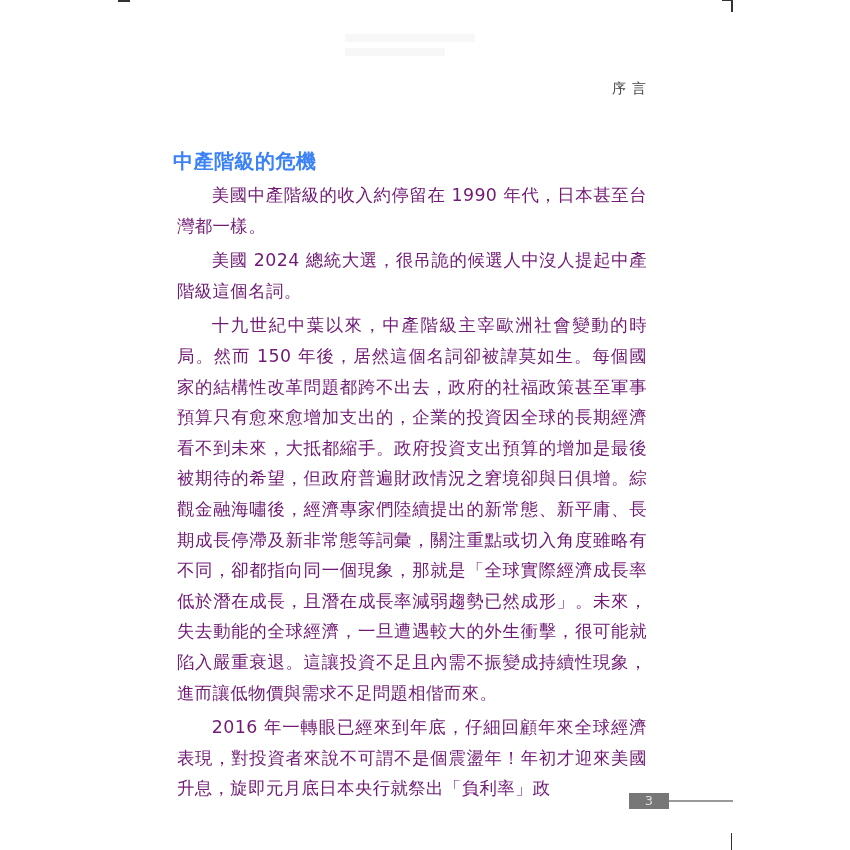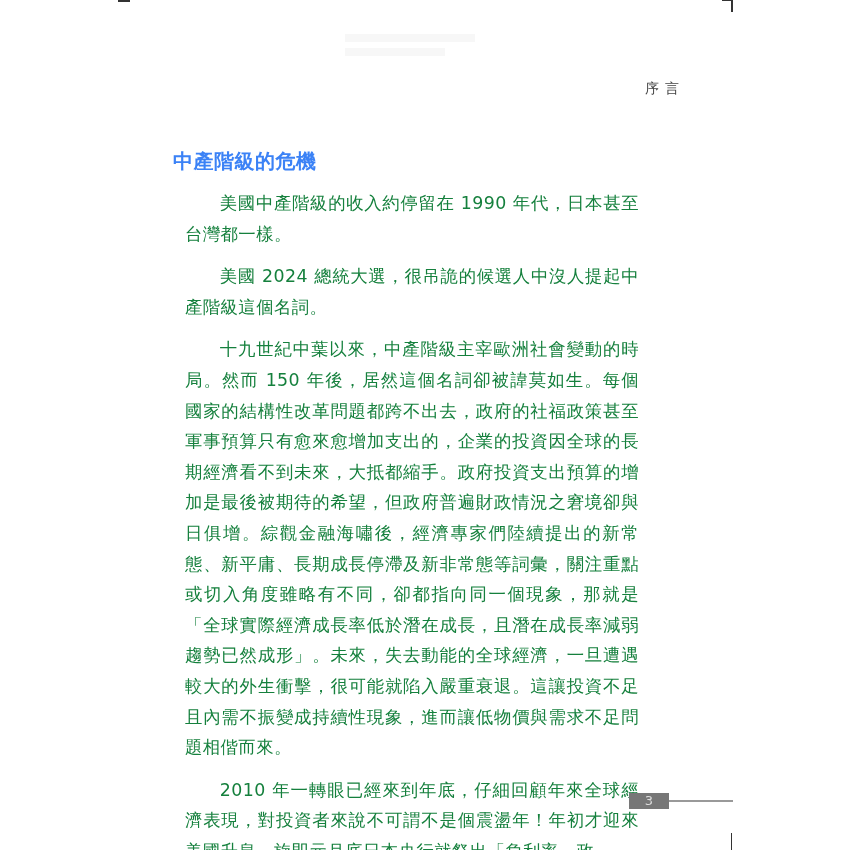--- a/index.html
+++ b/index.html
@@ -2,35 +2,35 @@
 <html><head>
 <meta charset="utf-8">
 <style>
   html, body { margin: 0; padding: 0; }
   body {
     width: 850px; height: 850px; background: #ffffff; position: relative; overflow: hidden;
     font-family: "DejaVu Sans", "Liberation Sans", sans-serif; color: #2a2a2a;
   }
   .crop { position: absolute; background: #333; }
   .header-title {
-    position: absolute; left: 612px; top: 80px; font-size: 14px; letter-spacing: 6px; color: #444; margin-left: 33px;
+    position: absolute; left: 612px; top: 80px; font-size: 14px; letter-spacing: 6px; color: #444;
   }
   .faint-header {
     position: absolute; left: 345px; top: 34px; width: 200px; height: 28px;
   }
   .faint-header span { display: block; height: 8px; background: #f7f7f7; margin-bottom: 6px; }
   .content {
     position: absolute; left: 173px; top: 146px; width: 478px;
   }
   .section-heading {
     font-size: 20px; font-weight: bold; color: #3b82f6; line-height: 30px; margin: 0; letter-spacing: 0.5px;
   }
   .para {
-    font-size: 17.4px; line-height: 30.6px; margin: 12px; text-indent: 2em; text-align: justify;
-    text-align-last: left; color: #15803d; letter-spacing: 0.4px;
+    font-size: 17.4px; line-height: 30.6px; margin: 4px; text-indent: 2em; text-align: justify;
+    text-align-last: left; color: #701a75; letter-spacing: 0.4px;
   }
   .footer {
     position: absolute; left: 629px; top: 793px; display: flex; align-items: center;
   }
   .page-box {
     width: 40px; height: 16px; background: #777; color: #ddd; font-size: 13px; text-align: center;
     line-height: 16px; font-family: "DejaVu Sans", sans-serif;
   }
   .page-rule { width: 64px; height: 2px; background: #999; }
 </style>
@@ -47,19 +47,19 @@
     <span style="width:100px"></span>
 </div>
 
 <div class="header-title">序言</div>
 
 <div class="content">
   <h2 class="section-heading">中產階級的危機</h2>
   <p class="para">美國中產階級的收入約停留在 1990 年代，日本甚至台灣都一樣。</p>
   <p class="para">美國 2024 總統大選，很吊詭的候選人中沒人提起中產階級這個名詞。</p>
   <p class="para">十九世紀中葉以來，中產階級主宰歐洲社會變動的時局。然而 150 年後，居然這個名詞卻被諱莫如生。每個國家的結構性改革問題都跨不出去，政府的社福政策甚至軍事預算只有愈來愈增加支出的，企業的投資因全球的長期經濟看不到未來，大抵都縮手。政府投資支出預算的增加是最後被期待的希望，但政府普遍財政情況之窘境卻與日俱增。綜觀金融海嘯後，經濟專家們陸續提出的新常態、新平庸、長期成長停滯及新非常態等詞彙，關注重點或切入角度雖略有不同，卻都指向同一個現象，那就是「全球實際經濟成長率低於潛在成長，且潛在成長率減弱趨勢已然成形」。未來，失去動能的全球經濟，一旦遭遇較大的外生衝擊，很可能就陷入嚴重衰退。這讓投資不足且內需不振變成持續性現象，進而讓低物價與需求不足問題相偕而來。</p>
-  <p class="para">2010 年一轉眼已經來到年底，仔細回顧年來全球經濟表現，對投資者來說不可謂不是個震盪年！年初才迎來美國升息，旋即元月底日本央行就祭出「負利率」政</p>
+  <p class="para">2016 年一轉眼已經來到年底，仔細回顧年來全球經濟表現，對投資者來說不可謂不是個震盪年！年初才迎來美國升息，旋即元月底日本央行就祭出「負利率」政</p>
 </div>
 
 <div class="footer">
   <div class="page-box">3</div>
   <div class="page-rule"></div>
 </div>
 
 </body></html>

